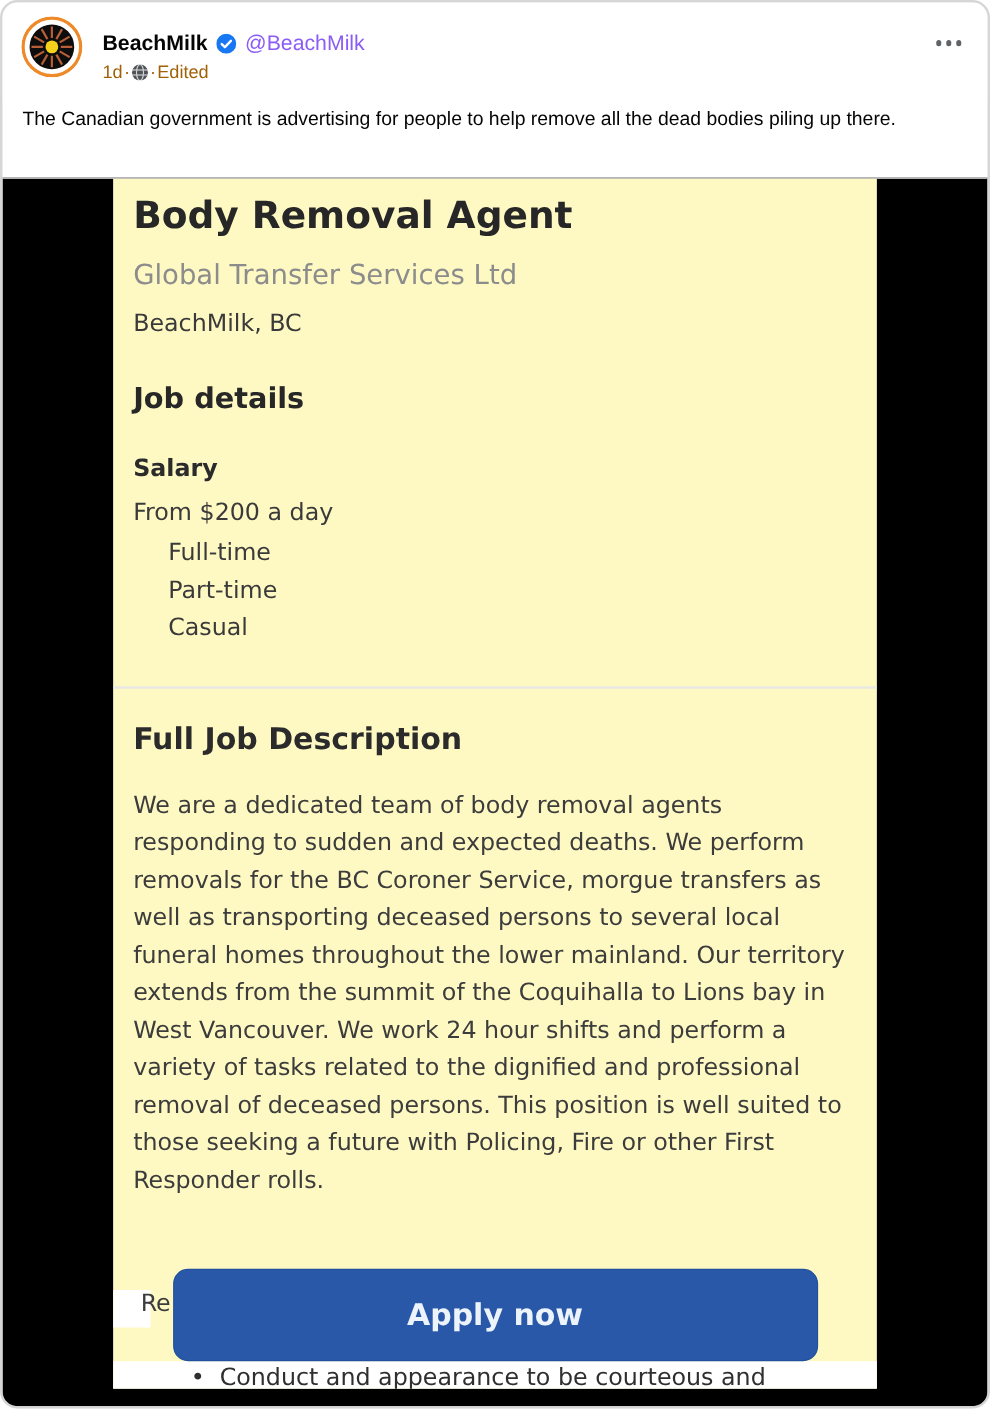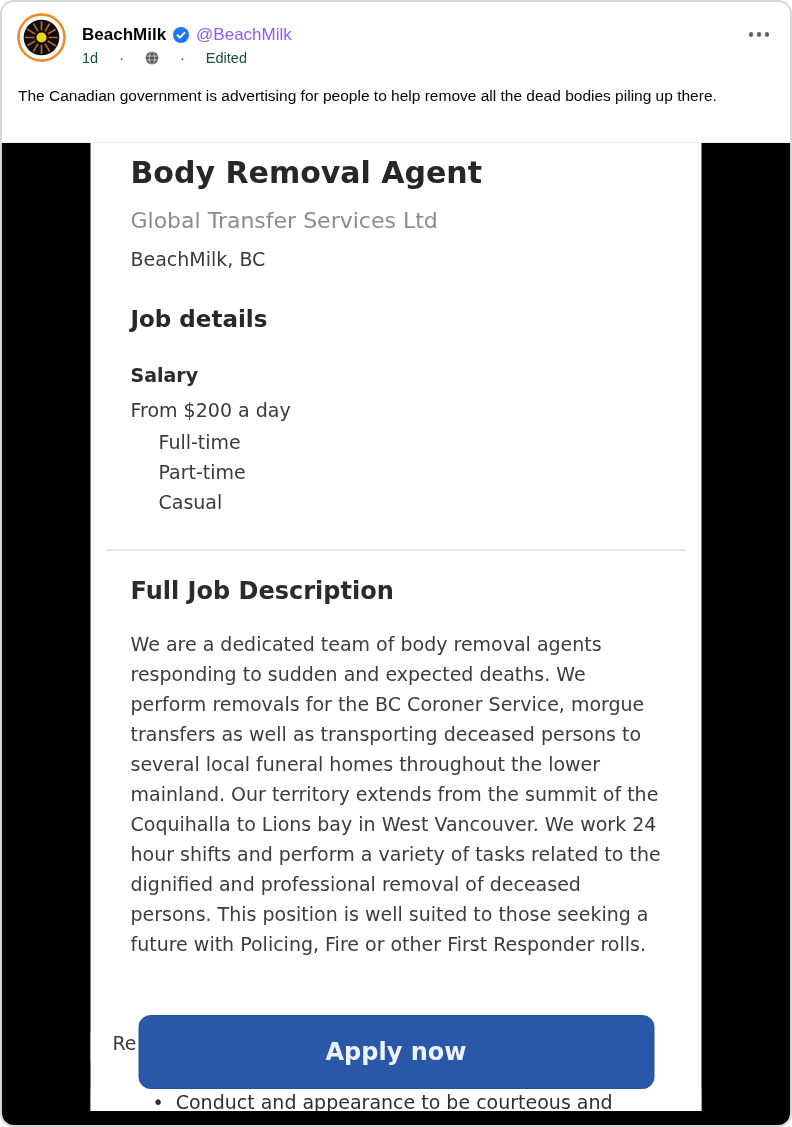--- a/index.html
+++ b/index.html
@@ -9,47 +9,47 @@
     border:2px solid #d6d6d6;border-radius:14px;overflow:hidden;
     font-family:"Liberation Sans", sans-serif;
   }
   
   .header{position:absolute;top:0;left:0;right:0;height:80px;background:#fff;}
   .avatar{position:absolute;left:15px;top:11px;width:49px;height:49px;border-radius:50%;cursor:pointer;}
   .name-row{position:absolute;left:80px;top:23px;display:flex;align-items:center;gap:7px;white-space:nowrap;}
   .author{font-size:17px;font-weight:bold;color:#050505;}
   .handle{font-size:17px;color:#8b5cf6;}
   .badge{width:16px;height:16px;display:block;}
-  .meta-row{position:absolute;left:80px;top:48px;display:flex;align-items:center;gap:21px;font-size:14.5px;color:#14532d;}
+  .meta-row{position:absolute;left:80px;top:48px;display:flex;align-items:center;gap:1px;font-size:14.5px;color:#a16207;}
   .globe{width:14px;height:14px;display:block;}
   .dots-menu{position:absolute;right:15px;top:24px;display:flex;gap:3.5px;padding:6px;cursor:pointer;}
   .dots-menu i{width:4.5px;height:4.5px;border-radius:50%;background:#5f6368;display:block;}
   
   .post-text{position:absolute;top:83px;left:16px;width:716px;font-size:15.5px;line-height:21.5px;color:#050505;}
   
   .image-wrap{position:absolute;top:140px;left:0;right:0;bottom:0;background:#000;border-top:1px solid #ececec;cursor:pointer;}
   .screenshot{
     position:absolute;top:0;left:50%;transform:translateX(-50%);
-    width:611px;height:968px;background:#ffffff;overflow:hidden;
+    width:611px;height:968px;background:#fef9c3;overflow:hidden;
     font-family:"DejaVu Sans", sans-serif;color:#3c3c3c;
-    padding:0 40px;
+    padding:0 16px;
   }
   .job-title{font-size:30px;line-height:39px;font-weight:bold;color:#272727;margin:10px 0 0;}
   .company{font-size:22px;color:#8c8c8c;margin-top:16px;}
   .location{font-size:19px;color:#3a3a3a;margin-top:15px;}
   .h-details{font-size:23px;font-weight:bold;color:#272727;margin-top:36px;}
   .h-small{font-size:19px;font-weight:bold;color:#2b2b2b;margin-top:32px;}
   .salary-value{font-size:19px;color:#3a3a3a;margin-top:13px;}
   .h-jobtype{margin-top:30px;}
   .jobtype-list{margin-top:6px;}
   .jobtype-item{font-size:19px;line-height:30px;color:#3a3a3a;margin-left:28px;}
   .divider{border:none;border-top:2px solid #e9e7e3;margin:32px -24px 0;}
   .h-fulldesc{font-size:24px;font-weight:bold;color:#2b2b2b;margin-top:26px;}
   .description{font-size:19px;line-height:30px;color:#3c3c3c;margin-top:24px;max-height:332px;overflow:hidden;}
-  .re-fragment{position:absolute;left:0;top:889px;width:42px;height:30px;padding-left:22px;background:#fff;font-size:19px;color:#3c3c3c;z-index:1;}
+  .re-fragment{position:absolute;left:0;top:889px;width:30px;height:30px;padding-left:22px;background:#fff;font-size:19px;color:#3c3c3c;z-index:1;}
   .bullet-line{position:absolute;left:0;right:0;top:946px;bottom:0;background:#fff;padding:3px 0 0 62px;font-size:19px;line-height:20px;color:#2f2f2f;white-space:nowrap;z-index:2;}
   .bullet-glyph{margin-right:12px;}
   .apply-button{
     position:absolute;top:872px;left:50%;transform:translateX(-50%);
     width:516px;height:74px;background:#2a58a8;border:1px solid #20509e;border-radius:12px;
     display:flex;align-items:center;justify-content:center;
     font-size:24px;font-weight:bold;color:#edf3fb;z-index:5;cursor:pointer;
     font-family:"DejaVu Sans", sans-serif;
   }
 </style>

